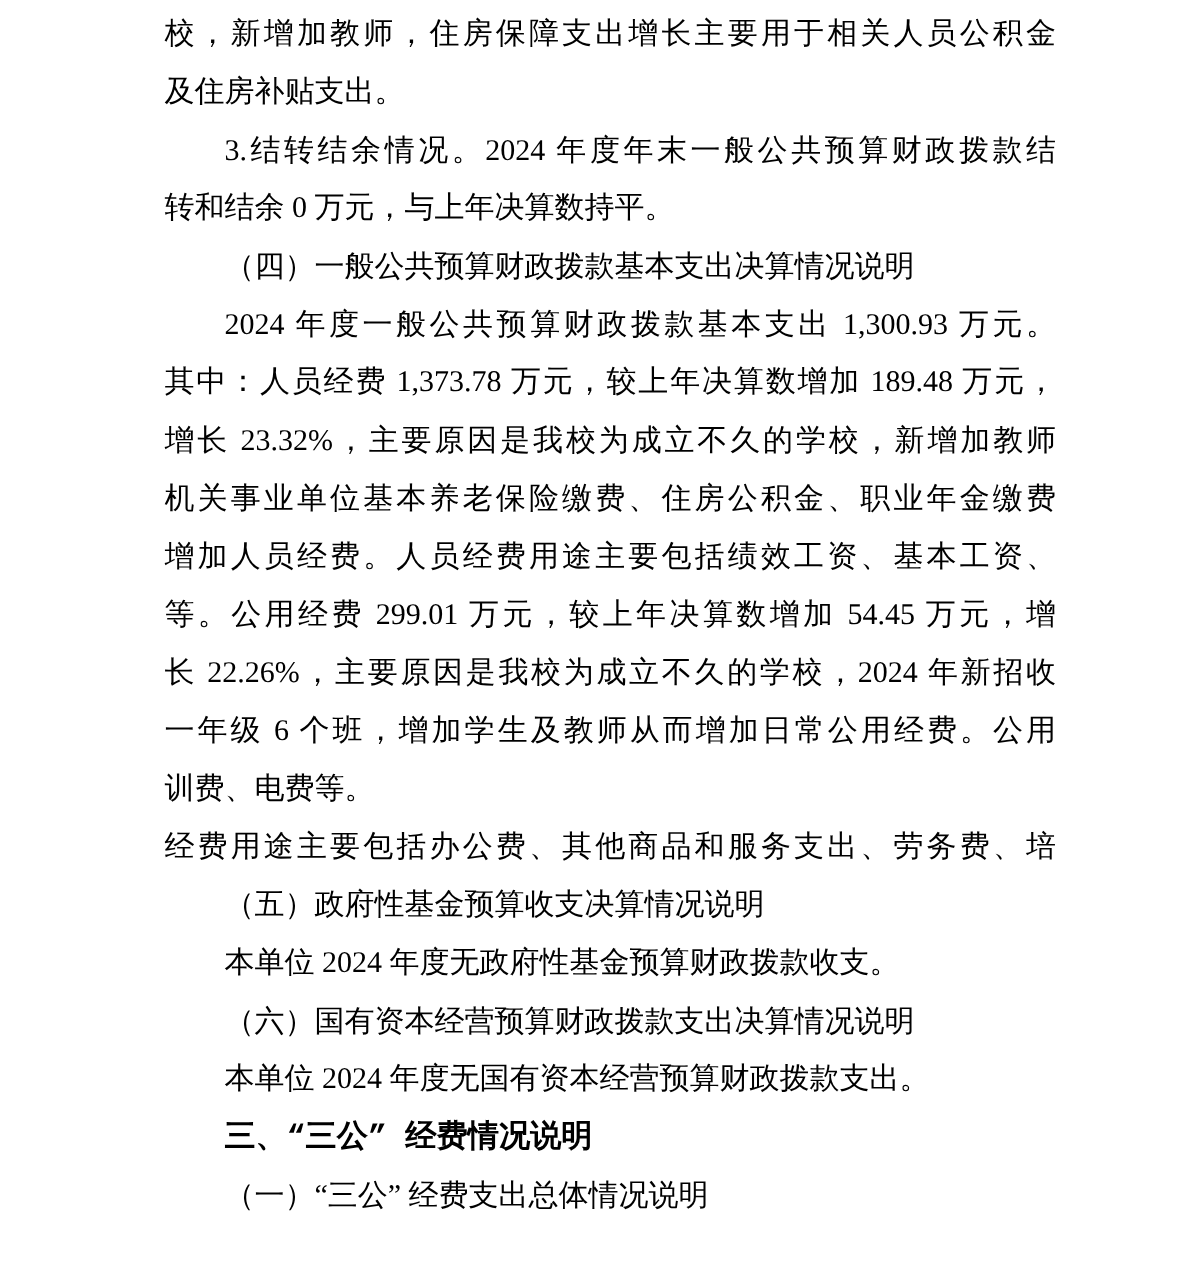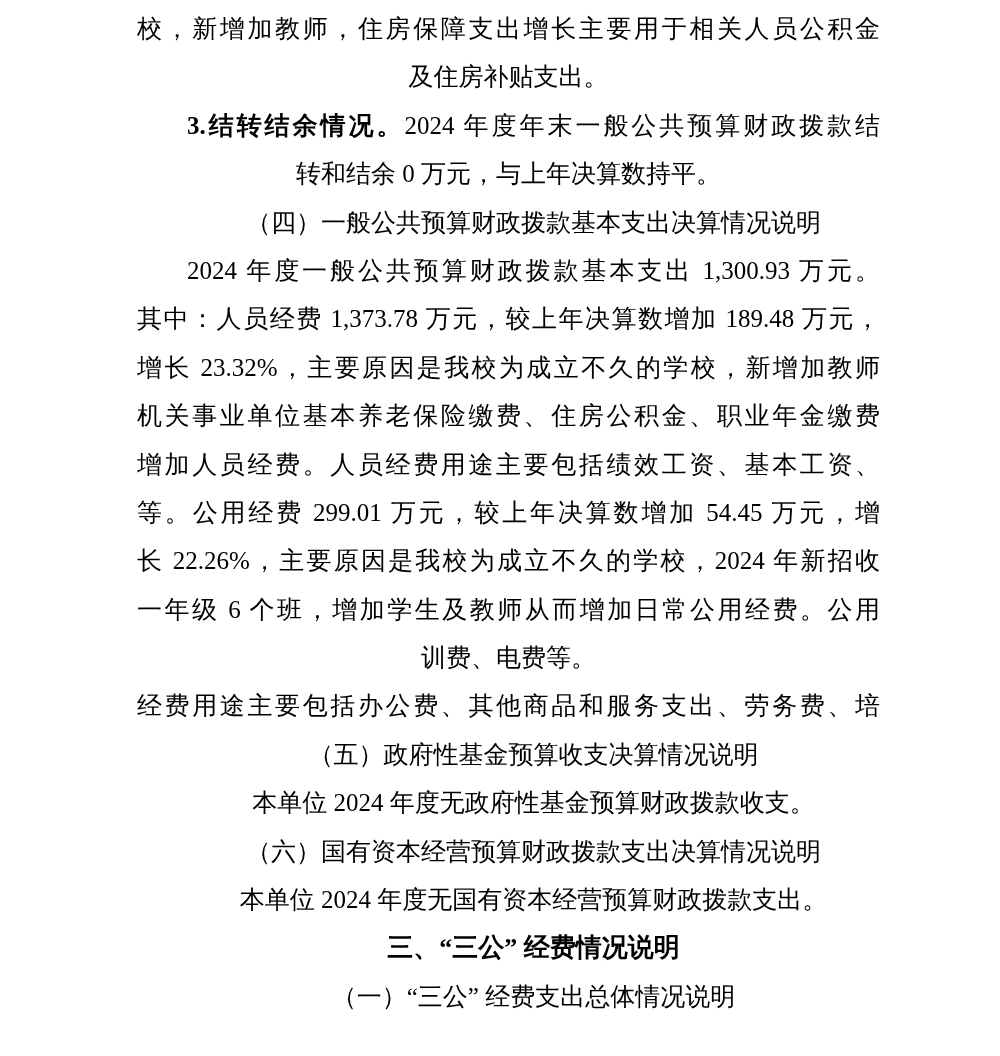--- a/index.html
+++ b/index.html
@@ -21,28 +21,28 @@
   .line {
     height: 48.4px;
     line-height: 48.4px;
     font-size: 25px;
     overflow: hidden;
     white-space: normal;
   }
   
   .j { text-align: justify; text-align-last: justify; }
   
-  .l { text-align: center; white-space: nowrap; }
+  .l { text-align: left; white-space: nowrap; }
   
   .ind { text-indent: 50px; }
   
-  .b { font-weight: bold; }
+  .b { font-weight: normal; }
   
   .hei {
-    font-family: Liberation Serif, serif;
+    font-family: Liberation Mono, monospace;
     font-weight: bold;
     font-size: 26px;
   }
 </style>
 </head>
 <body>
 
 <div class="page">
   <div class="textcol">
 

